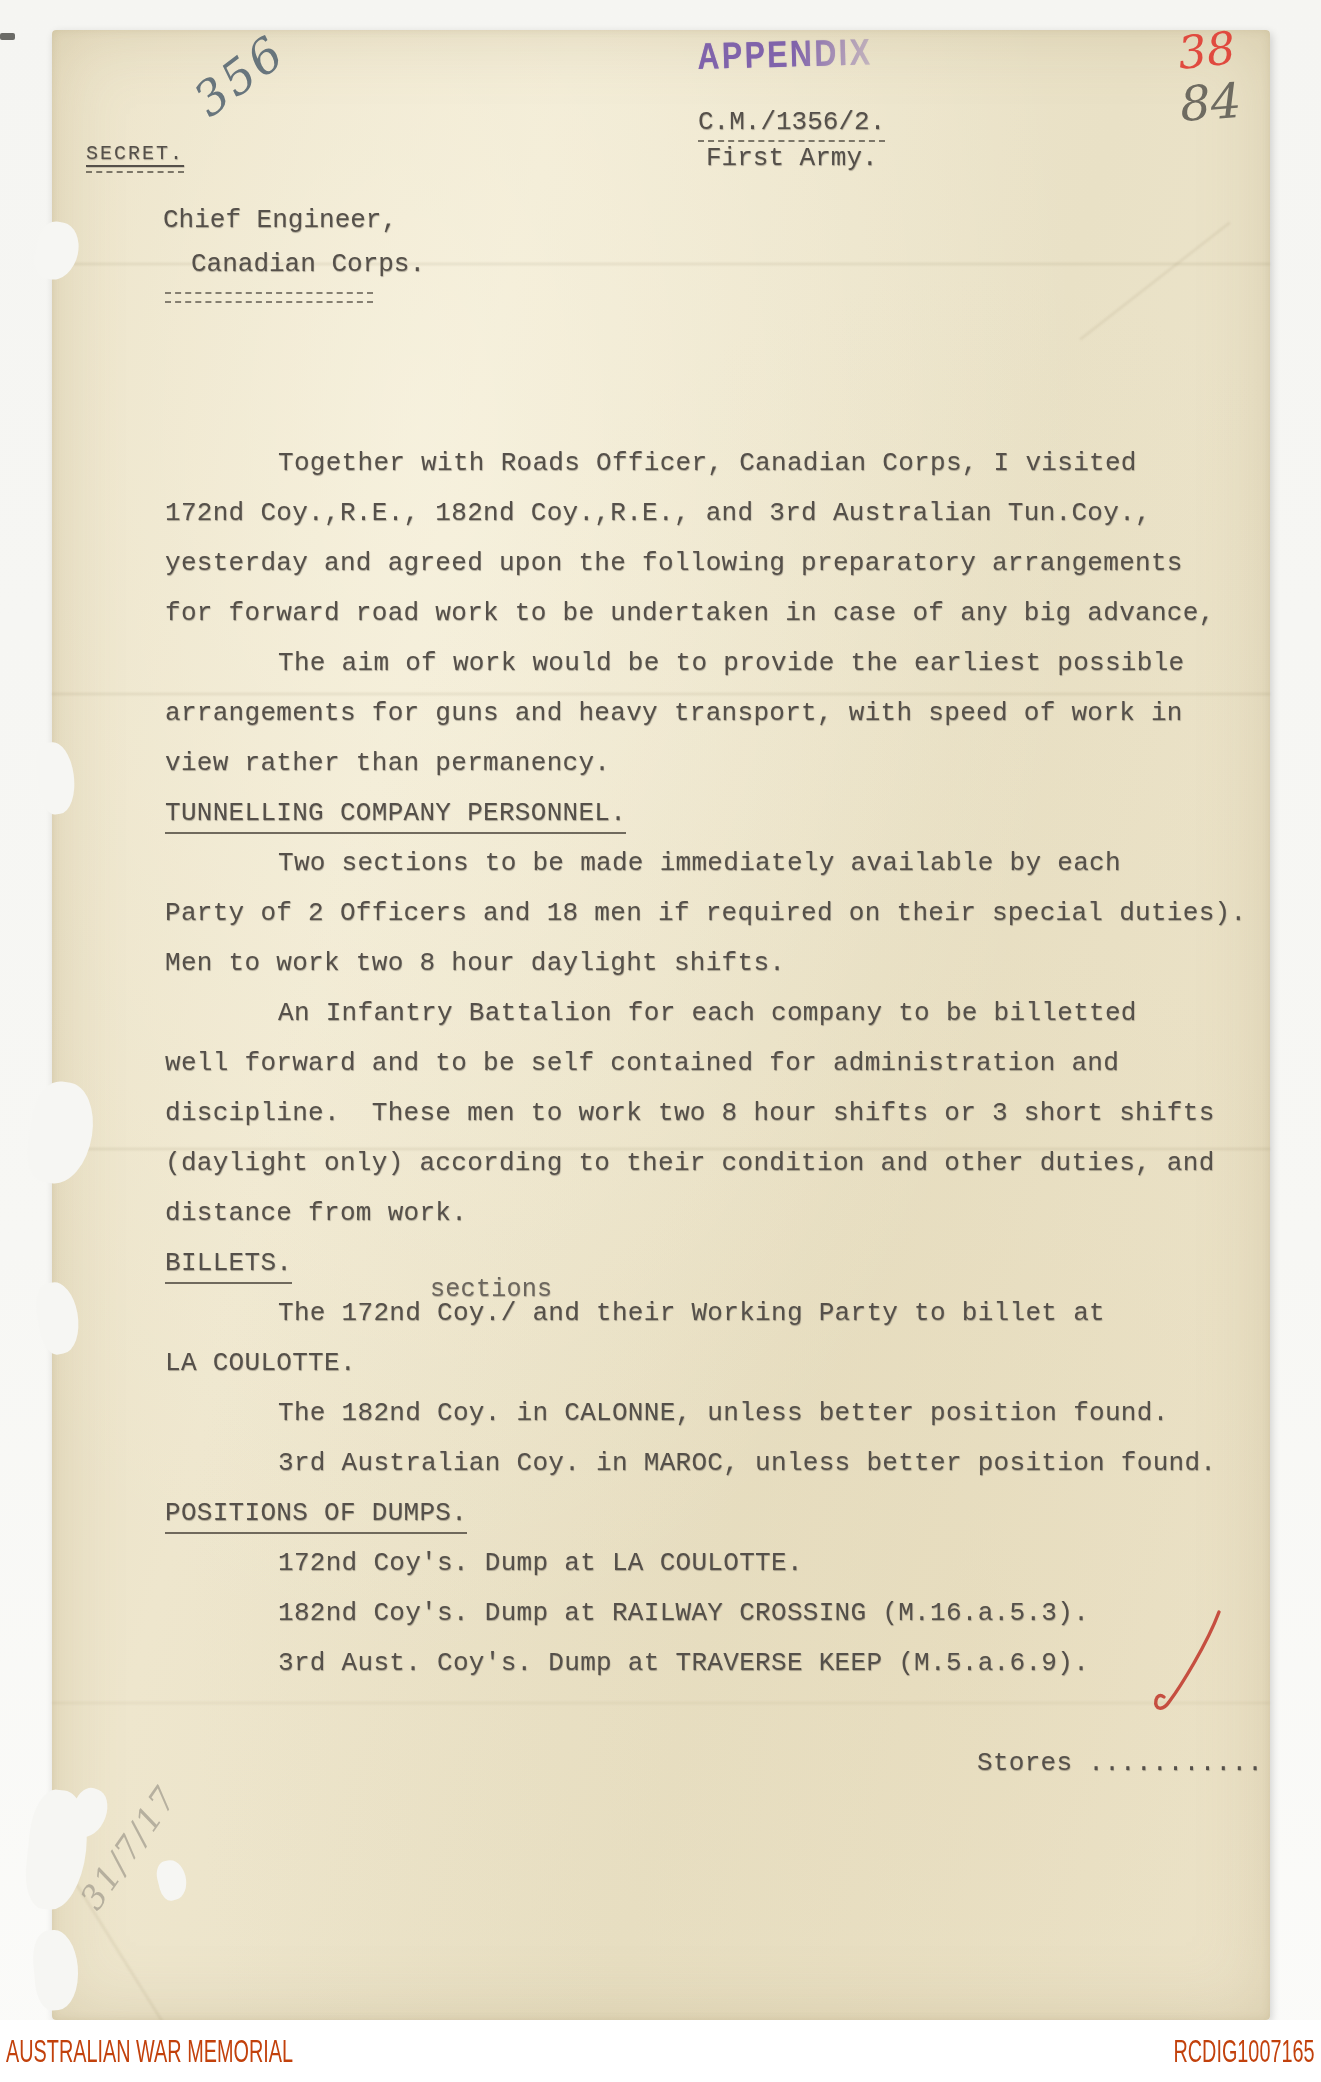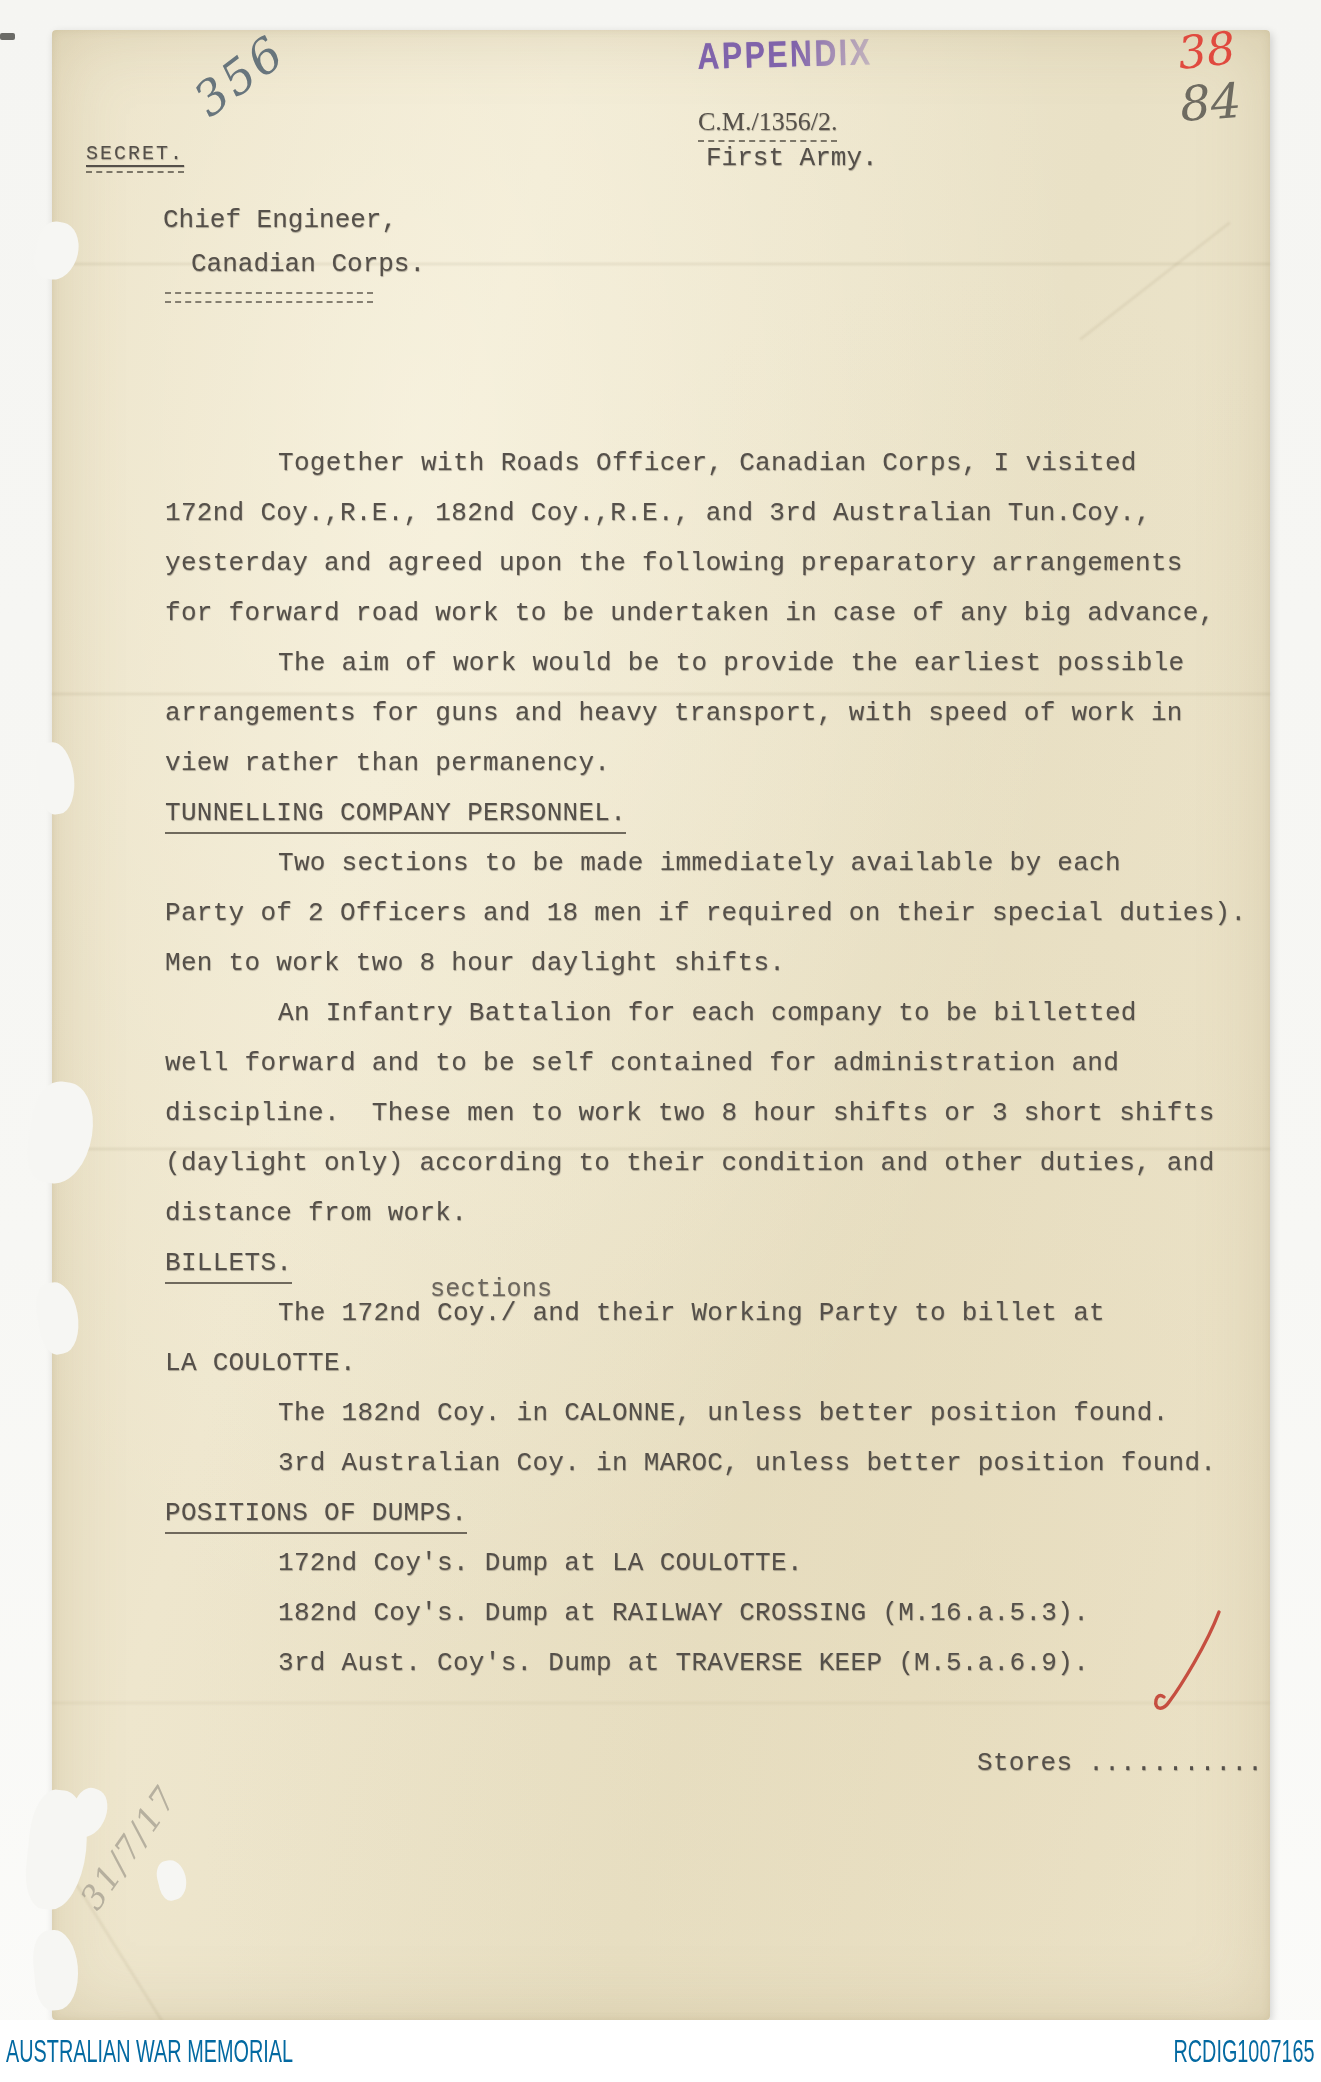--- a/index.html
+++ b/index.html
@@ -24,21 +24,21 @@
   
   .tear{position:absolute;background:#f6f6f3;border-radius:45% 55% 60% 40%;}
   
   .tw{color:#55504a;text-shadow:.5px .5px .9px rgba(88,82,72,.45);}
   .secret{
     position:absolute;left:34px;top:112px;font-size:20px;letter-spacing:2px;
     border-bottom:2px dashed rgba(86,80,70,.75);padding-bottom:6px;
     text-decoration:underline;text-underline-offset:6px;
   }
   .refblock{position:absolute;left:646px;top:76px;font-size:26px;line-height:32px;}
-  .refblock .ref{border-bottom:2px dashed rgba(86,80,70,.75);padding-bottom:2px;display:inline-block;font-family:Liberation Serif, serif;}
+  .refblock .ref{border-bottom:2px dashed rgba(86,80,70,.75);padding-bottom:2px;display:inline-block;}
   .refblock .army{padding-left:8px;}
   .addressee{position:absolute;left:111px;top:168px;font-size:26px;line-height:44px;}
   .addressee .addr2{padding-left:28px;}
   .dash-rule{width:208px;height:7px;margin:6px 0 0 2px;
     border-top:2px dashed rgba(86,80,70,.7);border-bottom:2px dashed rgba(86,80,70,.7);}
   .doc-lines{position:absolute;left:113px;top:408px;}
   .line{height:50px;line-height:50px;font-size:26px;letter-spacing:.3px;white-space:pre;}
   .line.indent{padding-left:113px;}
   .line.heading .txt{border-bottom:2.5px solid rgba(80,74,64,.8);padding-bottom:4px;}
   .line.interline{height:0;}
@@ -58,21 +58,21 @@
   .h356{position:absolute;left:138px;top:18px;font-size:47px;color:#51626f;opacity:.85;
     transform:rotate(-37deg);letter-spacing:3px;}
   .h38{position:absolute;left:1126px;top:-6px;font-size:45px;color:#e04a3f;transform:rotate(-6deg);}
   .h84{position:absolute;left:1128px;top:44px;font-size:48px;color:#6e6b61;transform:rotate(-4deg);}
   .hdate{position:absolute;left:6px;top:1798px;font-size:33px;color:#a9a394;opacity:.8;
     transform:rotate(-55deg);letter-spacing:2px;}
   .check{position:absolute;left:1095px;top:1578px;}
   .corner-mark{position:absolute;left:0;top:33px;width:15px;height:7px;background:#6b6b67;border-radius:2px;}
   
   .footer{position:absolute;left:0;top:2020px;width:1321px;height:62px;background:#ffffff;
-    font-family:"Liberation Sans",sans-serif;color:#0369a1;}
+    font-family:"Liberation Sans",sans-serif;color:#c2410c;}
   .footer .awm{position:absolute;left:6px;top:14px;font-size:31px;
     transform:scaleX(.64);transform-origin:left center;white-space:nowrap;}
   .footer .rcdig{position:absolute;right:6px;top:14px;font-size:31px;
     transform:scaleX(.64);transform-origin:right center;white-space:nowrap;}
 </style>
 </head>
 <body>
 
 <div class="scan">
 

